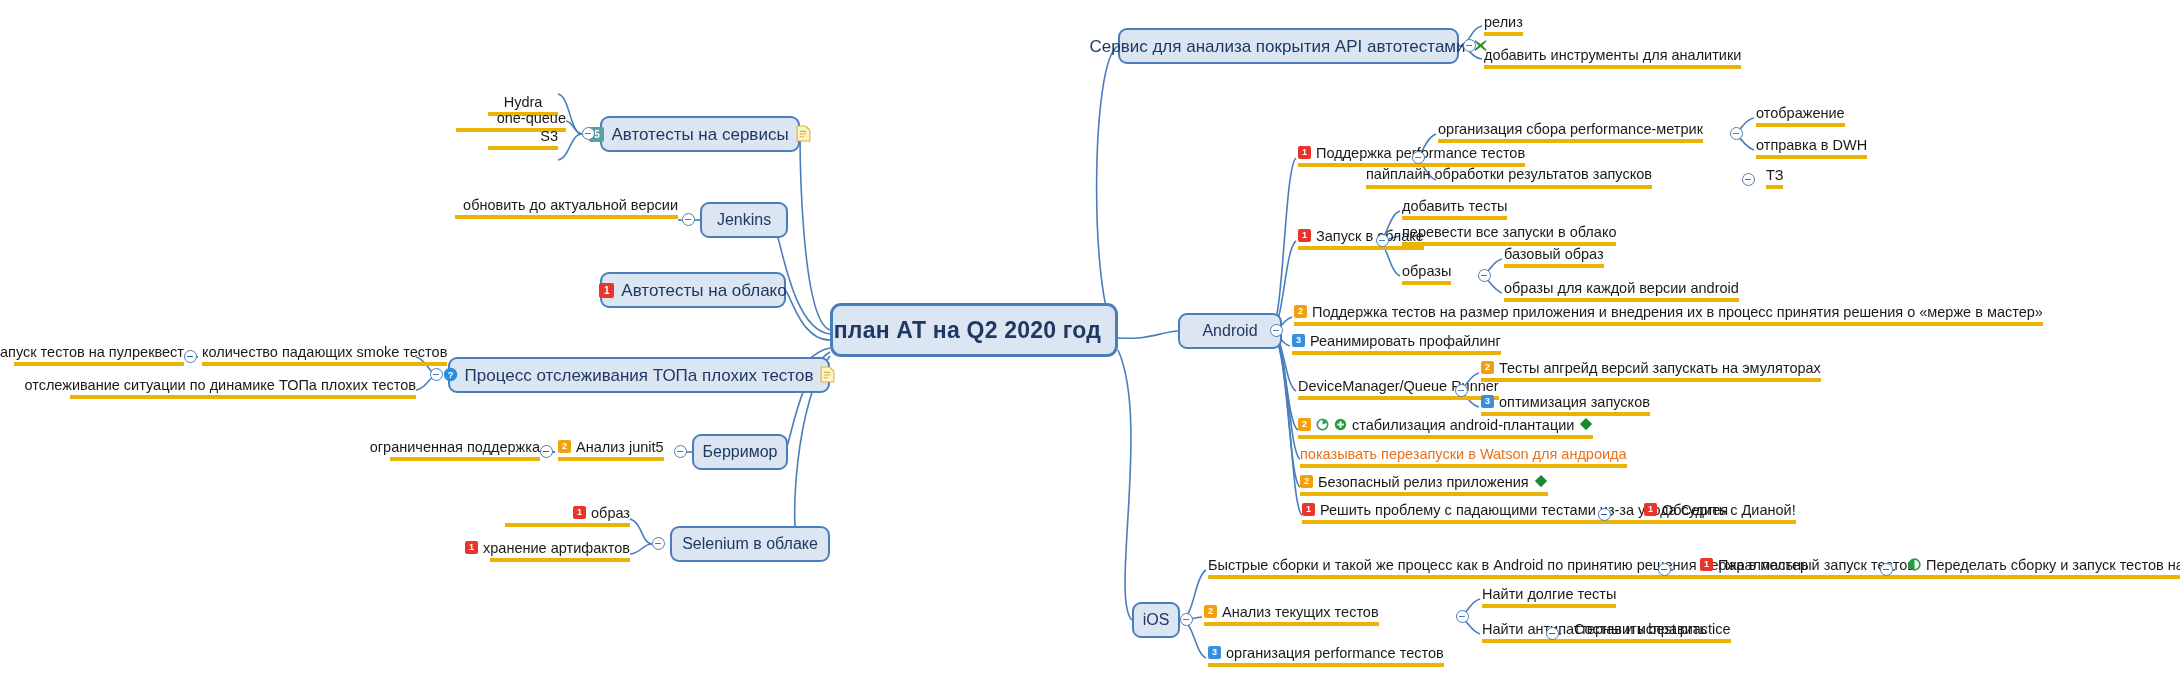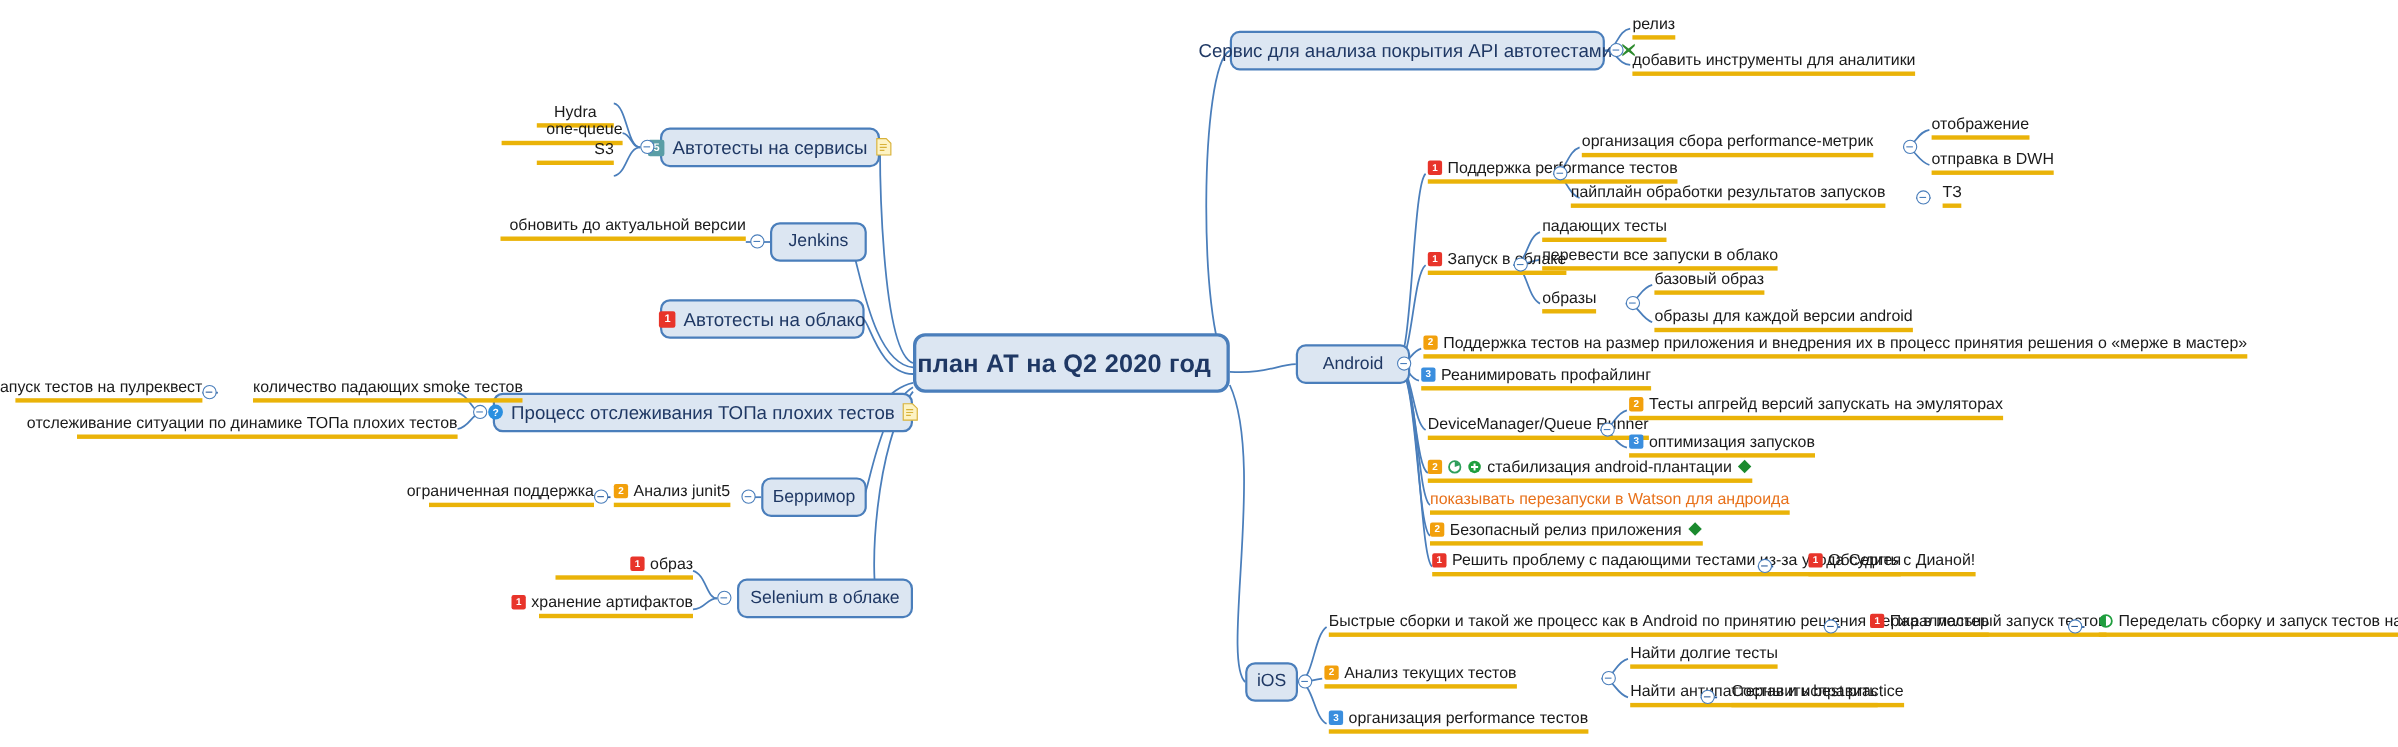--- a/index.html
+++ b/index.html
@@ -291,21 +291,21 @@
     <span>Процесс отслеживания ТОПа плохих тестов</span>
     <span class="mk">
       <svg width="15" height="17" viewBox="0 0 14 16">
         <path d="M1 1 h8 l4 4 v10 h-12 z" fill="#fdf3c4" stroke="#d8b23a" stroke-width="1"></path>
         <path d="M3.5 6 h6 M3.5 8.5 h6 M3.5 11 h4" stroke="#d8b23a" stroke-width="1"></path>
       </svg>
     </span>
   </div>
   <div class="handle" style="left:430px; top:368px;"></div>
 
-  <div class="topic" style="left:202px; top:344px;margin-left:28px;">
+  <div class="topic" style="left:202px; top:344px;">
     <span class="txt">количество падающих smoke тестов</span>
   </div>
   <div class="handle plainline" style="left:184px; top:350px;"></div>
   <div class="topic rtl" style="left:14px; top:344px; width:170px; justify-content:flex-end;">
     <span class="txt">запуск тестов на пулреквест</span>
   </div>
 
   <div class="topic rtl" style="left:70px; top:377px; width:346px; justify-content:flex-end;">
     <span class="txt">отслеживание ситуации по динамике ТОПа плохих тестов</span>
   </div>
@@ -351,36 +351,36 @@
     <span class="txt">организация сбора performance-метрик</span>
   </div>
   <div class="handle" style="left:1730px; top:127px;"></div>
   <div class="topic" style="left:1756px; top:105px;">
     <span class="txt">отображение</span>
   </div>
   <div class="topic" style="left:1756px; top:137px;">
     <span class="txt">отправка в DWH</span>
   </div>
 
-  <div class="topic" style="left:1428px; top:167px;">
+  <div class="topic" style="left:1366px; top:167px;align-items:center;">
     <span class="txt">пайплайн обработки результатов запусков</span>
   </div>
   <div class="handle" style="left:1742px; top:173px;"></div>
   <div class="topic" style="left:1766px; top:167px;">
     <span class="txt">ТЗ</span>
   </div>
 
   <div class="topic" style="left:1298px; top:228px;">
     <span class="pri p1">1</span>
     <span class="txt">Запуск в облаке</span>
   </div>
   <div class="handle" style="left:1376px; top:234px;"></div>
 
   <div class="topic" style="left:1402px; top:198px;">
-    <span class="txt">падающих тесты</span>
+    <span class="txt">добавить тесты</span>
   </div>
   <div class="topic" style="left:1402px; top:224px;">
     <span class="txt">перевести все запуски в облако</span>
   </div>
   <div class="topic" style="left:1402px; top:263px;">
     <span class="txt">образы</span>
   </div>
   <div class="handle" style="left:1478px; top:269px;"></div>
   <div class="topic" style="left:1504px; top:246px;">
     <span class="txt">базовый образ</span>

